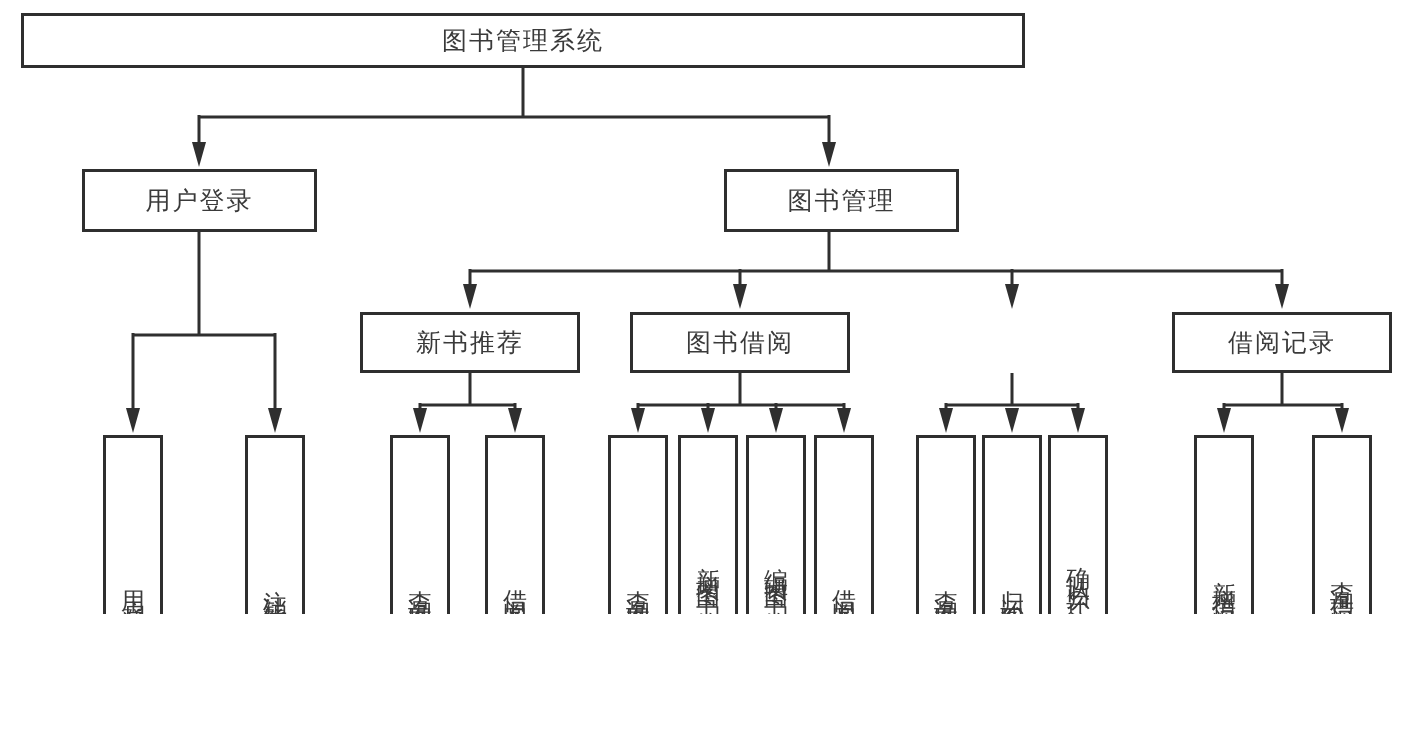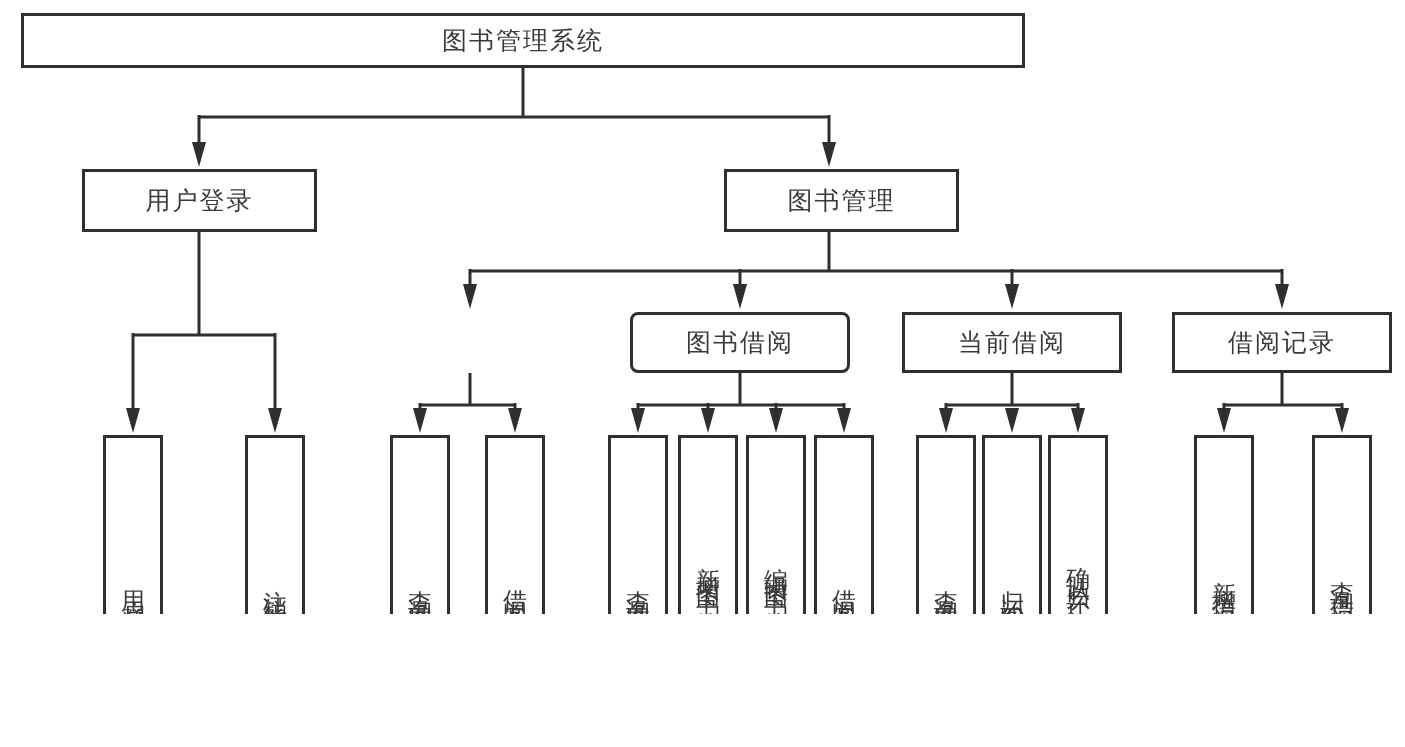--- a/index.html
+++ b/index.html
@@ -84,25 +84,25 @@
     <span>图书管理系统</span>
   </div>
 
   <div class="node node-h" style="left:82px;top:169px;width:235px;height:63px;">
     <span>用户登录</span>
   </div>
   <div class="node node-h" style="left:712px;top:169px;width:235px;height:63px;margin-left:12px;">
     <span>图书管理</span>
   </div>
 
-  <div class="node node-h" style="left:630px;top:312px;width:220px;height:61px;border-radius:8px;">
+  <div class="node node-h" style="left:360px;top:312px;width:220px;height:61px;">
+    <span>新书推荐</span>
+  </div>
+  <div class="node node-h" style="left:630px;top:312px;width:220px;height:61px;">
     <span>图书借阅</span>
-  </div>
-  <div class="node node-h" style="left:902px;top:312px;width:220px;height:61px;">
-    <span>当前借阅</span>
   </div>
   <div class="node node-h" style="left:1172px;top:312px;width:220px;height:61px;">
     <span>借阅记录</span>
   </div>
 
   <div class="node node-v" style="left:103px;top:435px;width:60px;height:307px;">
     <span>用户登录</span>
   </div>
   <div class="node node-v" style="left:245px;top:435px;width:60px;height:307px;">
     <span>注销登录</span>

